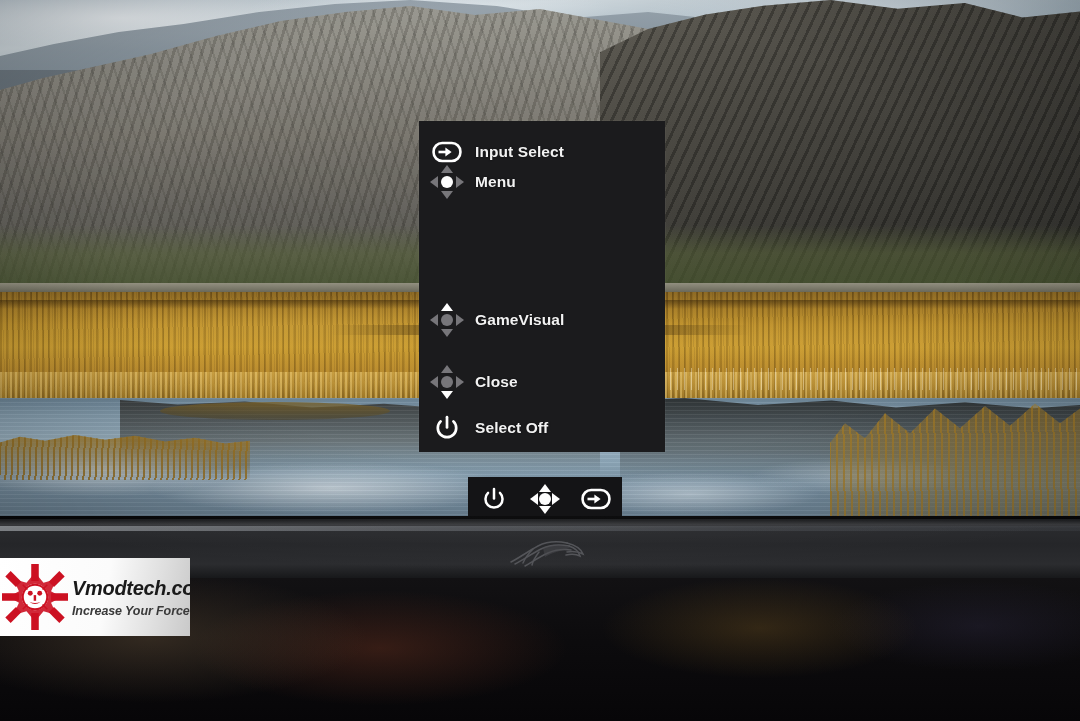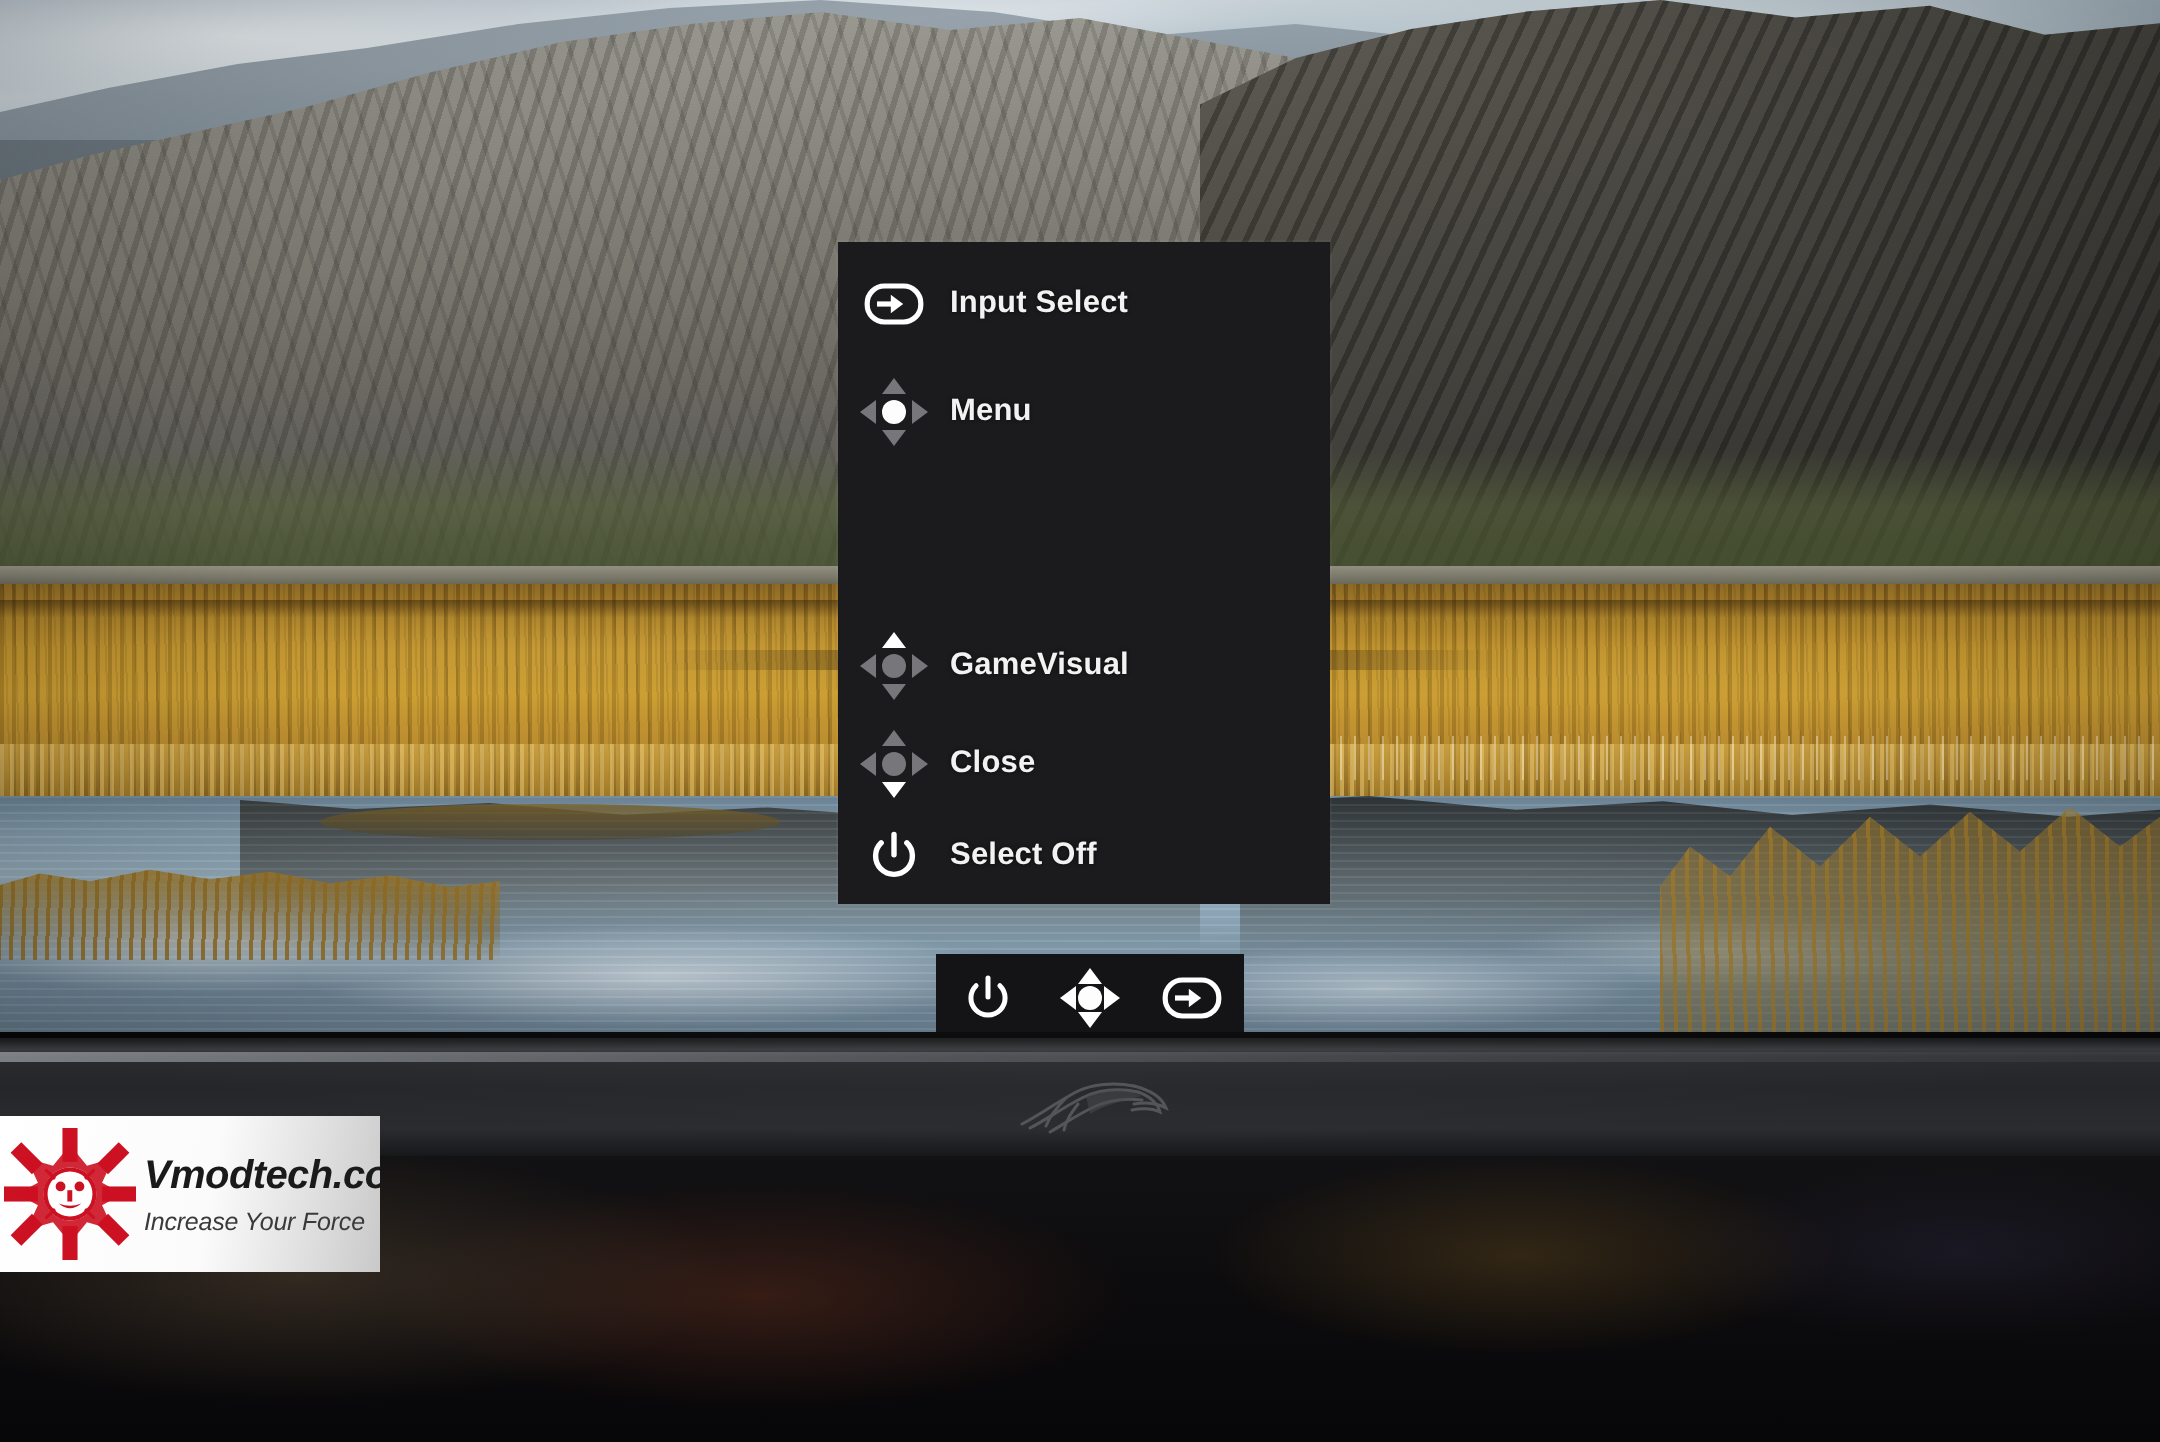--- a/index.html
+++ b/index.html
@@ -301,21 +301,21 @@
   #wm .emblem { flex: 0 0 66px; height: 70px; position: relative; margin-left: 2px; }
   #wm .wmtext { display: flex; flex-direction: column; justify-content: center; padding-left: 4px; }
   #wm .wm1 {
     font-family: "Liberation Sans", sans-serif;
     font-weight: 700; font-style: italic;
     font-size: 20px; color: #1a1a1a; letter-spacing: -.3px;
     line-height: 1.1;
   }
   #wm .wm2 {
     font-family: "Liberation Sans", sans-serif;
-    font-weight: 400; font-style: italic;
+    font-weight: 700; font-style: italic;
     font-size: 12.5px; color: #3a3a3a; letter-spacing: -.1px;
     margin-top: 5px;
   }
 </style>
 </head>
 <body>
 
 <div id="stage">
 
   <div id="screen">
@@ -353,36 +353,36 @@
       <span class="osd-ic">
         <svg width="30" height="22" viewBox="0 0 30 22">
           <rect x="1.6" y="2" width="26.8" height="18" rx="8.6" ry="8.6" fill="none" stroke="#ffffff" stroke-width="2.6"></rect>
           <path d="M6.5 11 H17.5" stroke="#ffffff" stroke-width="2.6" stroke-linecap="butt"></path>
           <path d="M13.4 6.4 L19.6 11 L13.4 15.6 Z" fill="#ffffff"></path>
         </svg>
       </span>
       <span class="osd-label">Input Select</span>
     </div>
 
-    <div class="osd-item" style="top:62px">
+    <div class="osd-item" style="top:38px">
       <span class="osd-ic">
         <span class="joy c-on">
           <i class="up"></i>
             <i class="dn"></i>
             <i class="lf"></i>
             <i class="rt"></i>
           <span class="dot"></span>
         </span>
       </span>
       <span class="osd-label">Menu</span>
     </div>
 
 
 
-    <div class="osd-item" style="top:189px">
+    <div class="osd-item" style="top:176px">
       <span class="osd-ic">
         <span class="joy u-on">
           <i class="up"></i>
             <i class="dn"></i>
             <i class="lf"></i>
             <i class="rt"></i>
           <span class="dot"></span>
         </span>
       </span>
       <span class="osd-label">GameVisual</span>

